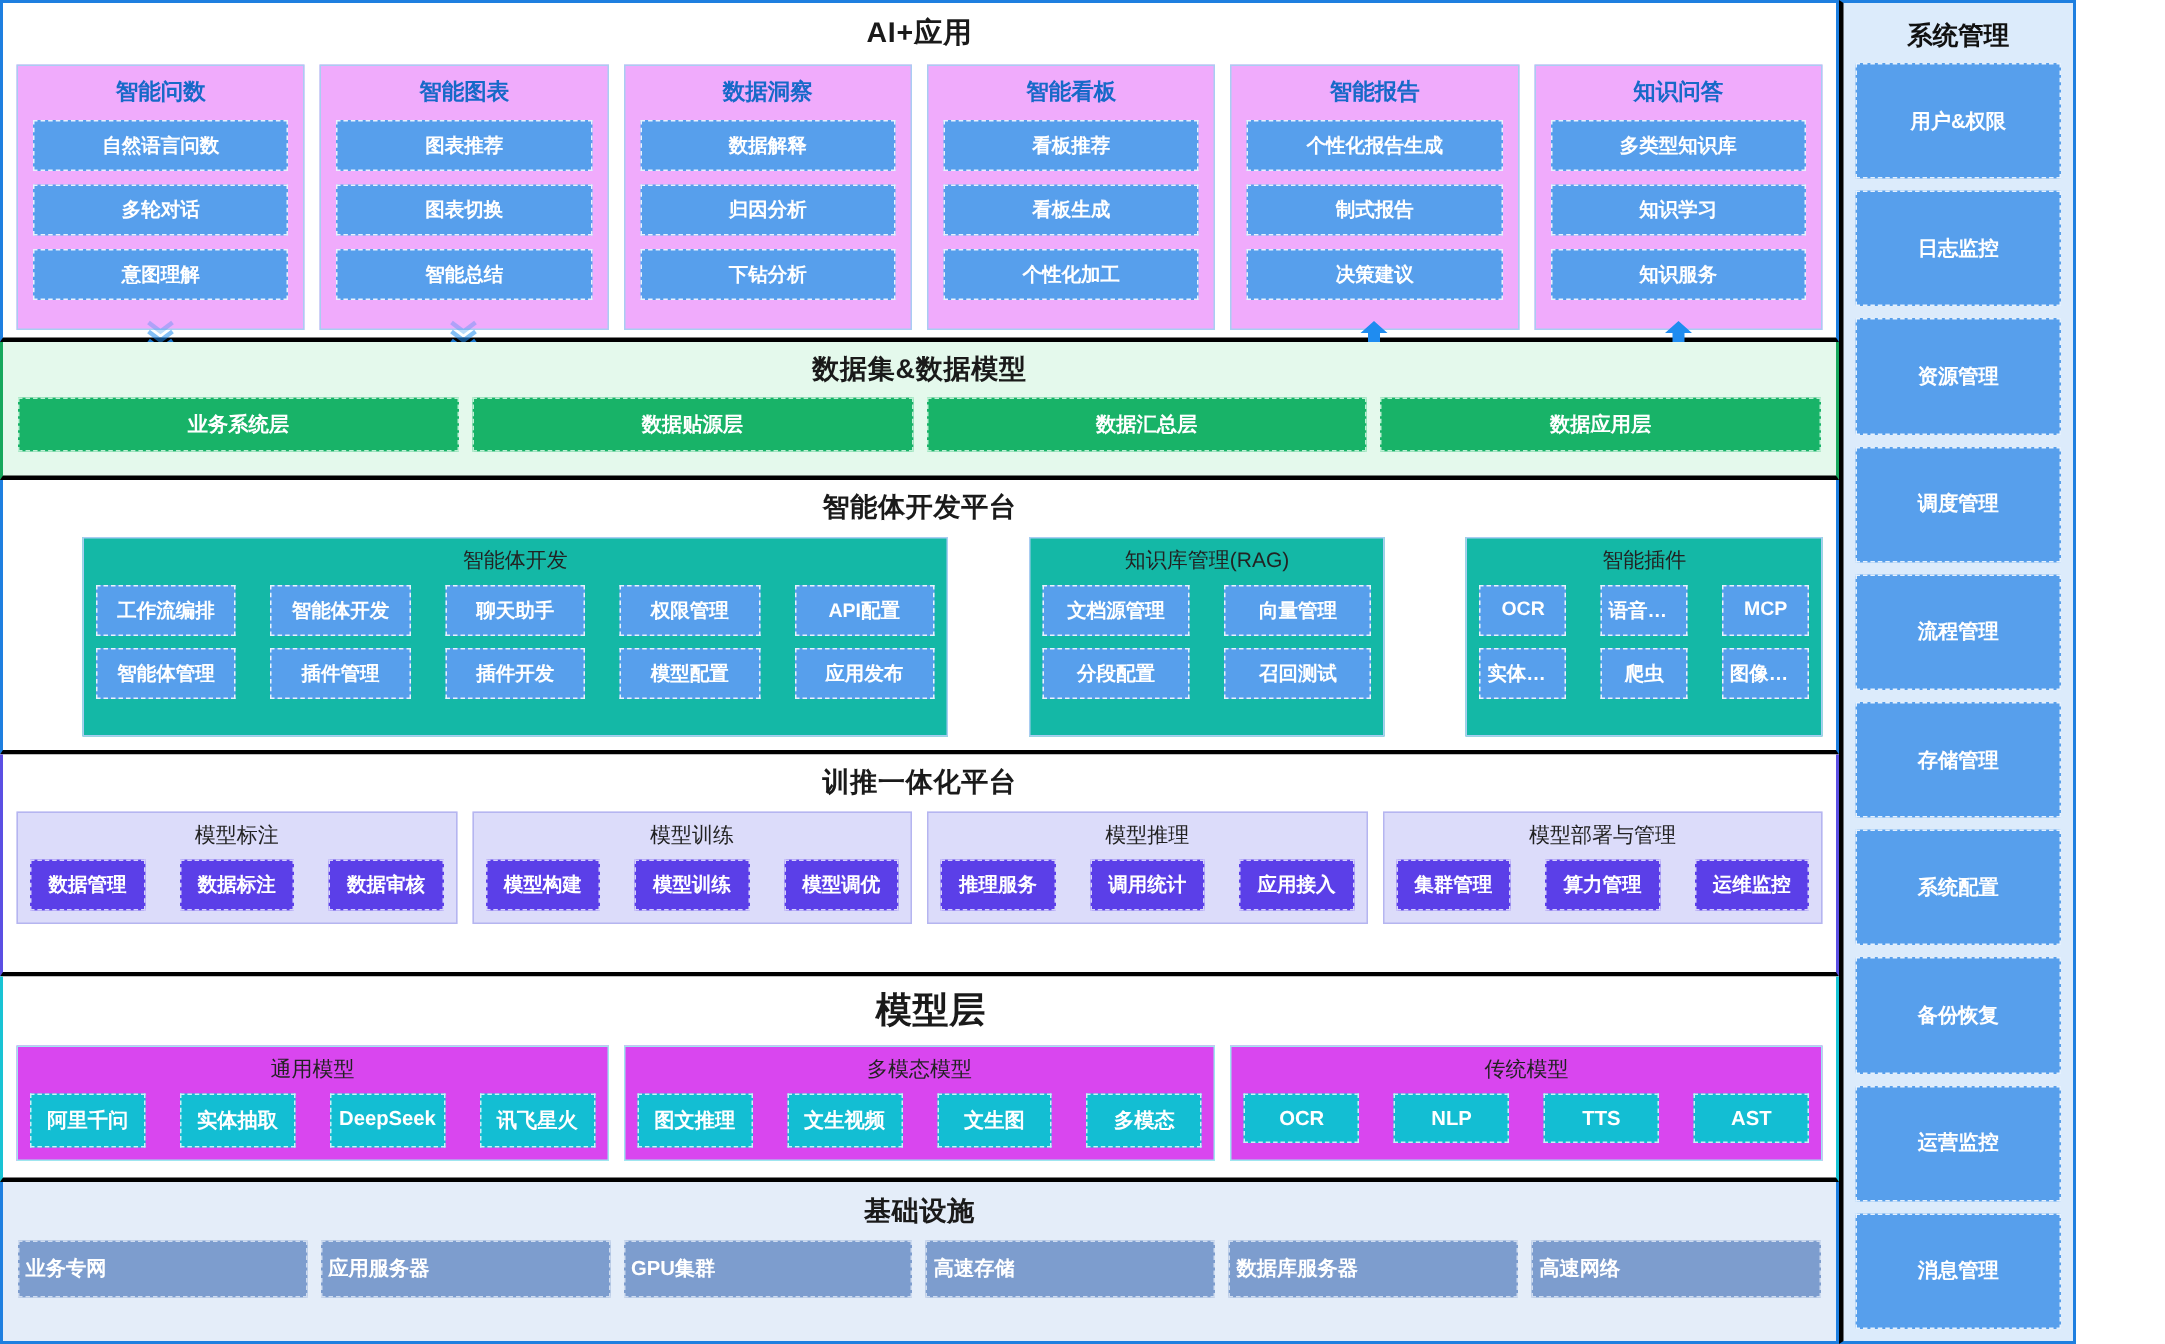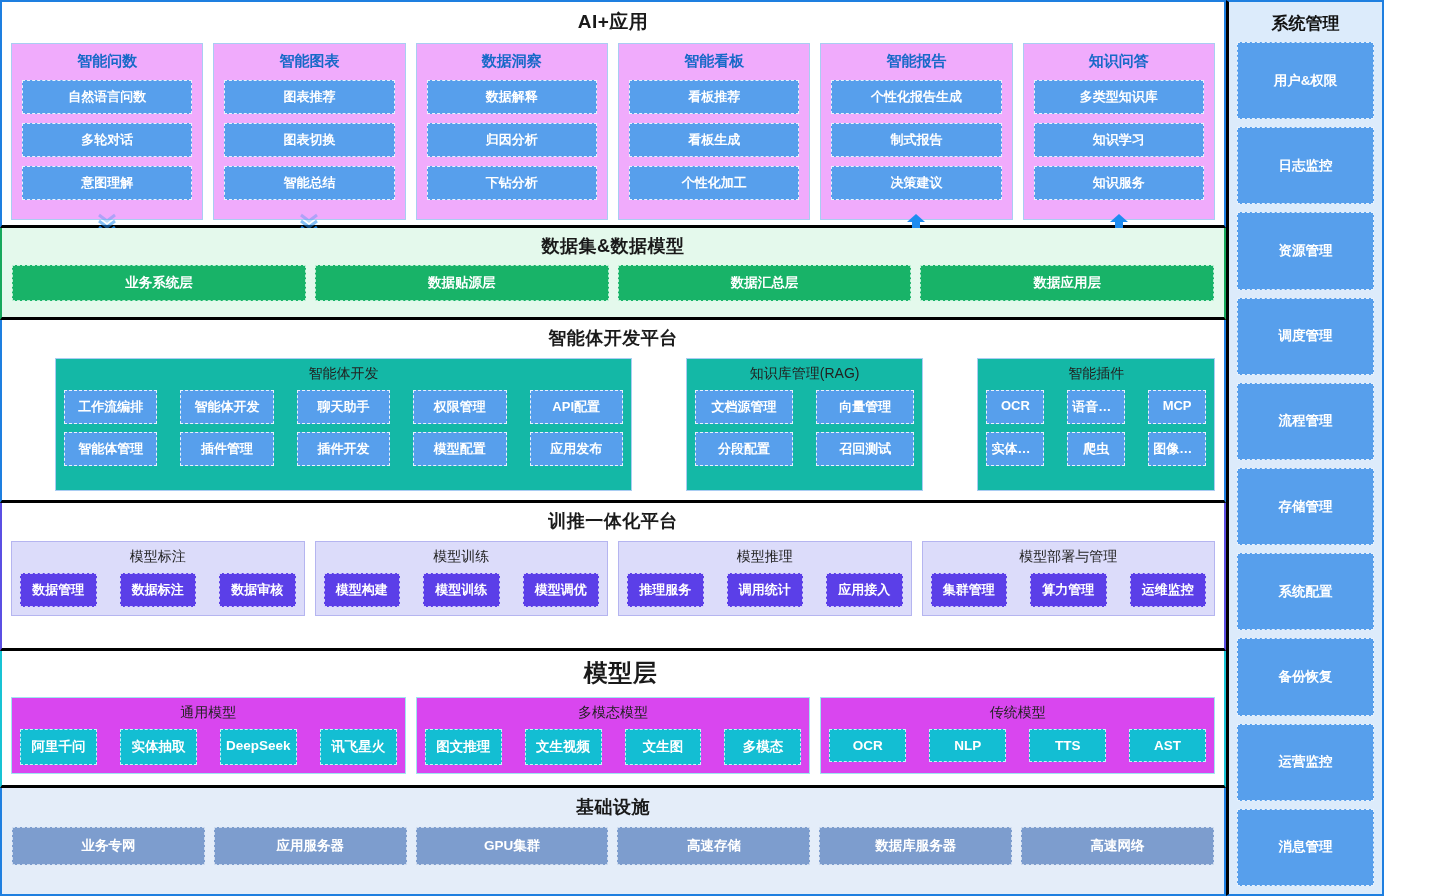--- a/index.html
+++ b/index.html
@@ -116,21 +116,21 @@
 
   
   .layer-infra{
     flex:1;border:2px solid #1e7fe0;border-top:0;
     background:#e4edf9;
   }
   .layer-infra .layer-title{font-size:18px;padding:7px 0 8px;}
   .infra-row{display:flex;gap:9px;padding:0 10px;}
   .ichip{
     flex:1;background:#7d9dce;border:1px dashed #cfdcef;color:#fff;
-    text-align:center;font-size:13.5px;font-weight:bold;padding:9px 4px;
+    text-align:left;font-size:13.5px;font-weight:bold;padding:9px 4px;
   }
 
   
   .sidebar{
     width:158px;height:896px;background:#dcebfb;
     border:2px solid #1e7fe0;border-left:3px solid #000;
     display:flex;flex-direction:column;padding:6px 8px 8px;
   }
   .sidebar-title{
     text-align:center;font-size:17px;font-weight:bold;color:#111;

